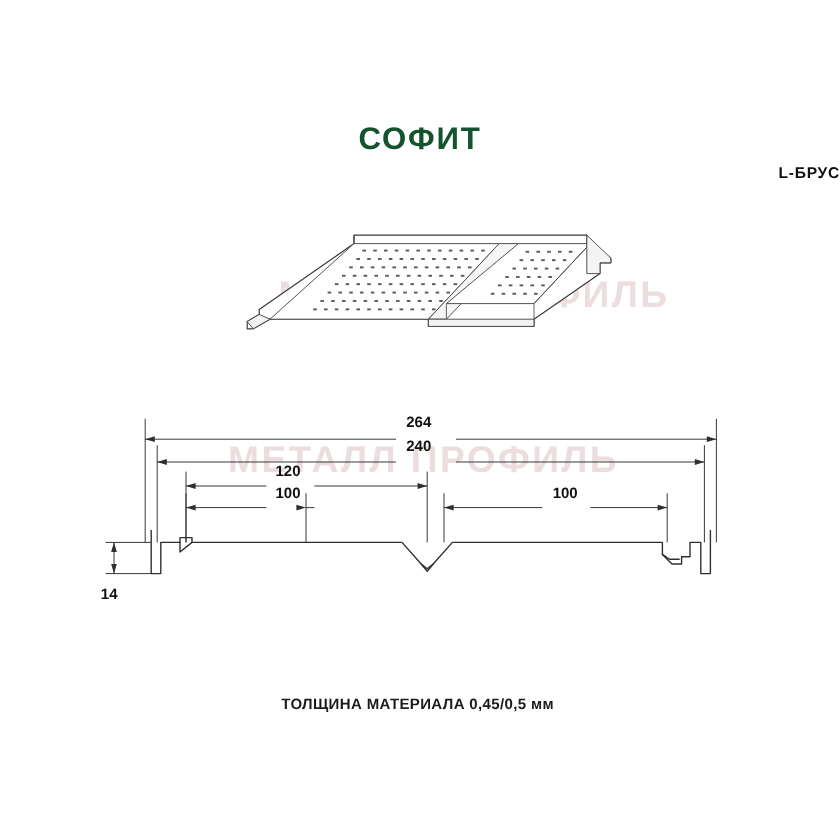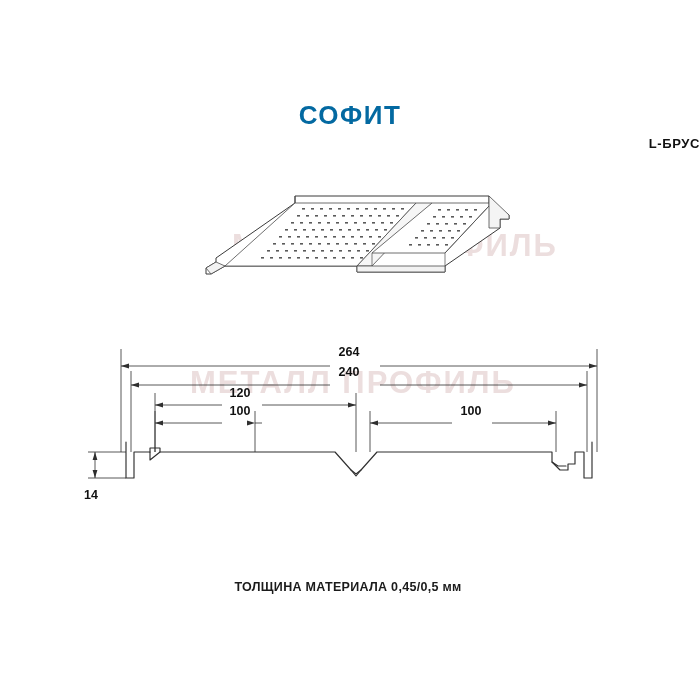--- a/index.html
+++ b/index.html
@@ -22,21 +22,21 @@
   }
   .title {
     position: absolute;
     top: 100px;
     left: 0;
     width: 700px;
     text-align: center;
     font-size: 26px;
     font-weight: bold;
     letter-spacing: 1.5px;
-    color: #0369a1;
+    color: #14532d;
   }
   .subtitle {
     position: absolute;
     top: 136px;
     left: 0;
     width: 700px;
     text-align: right;
     font-size: 13px;
     font-weight: bold;
     letter-spacing: 0.6px;

